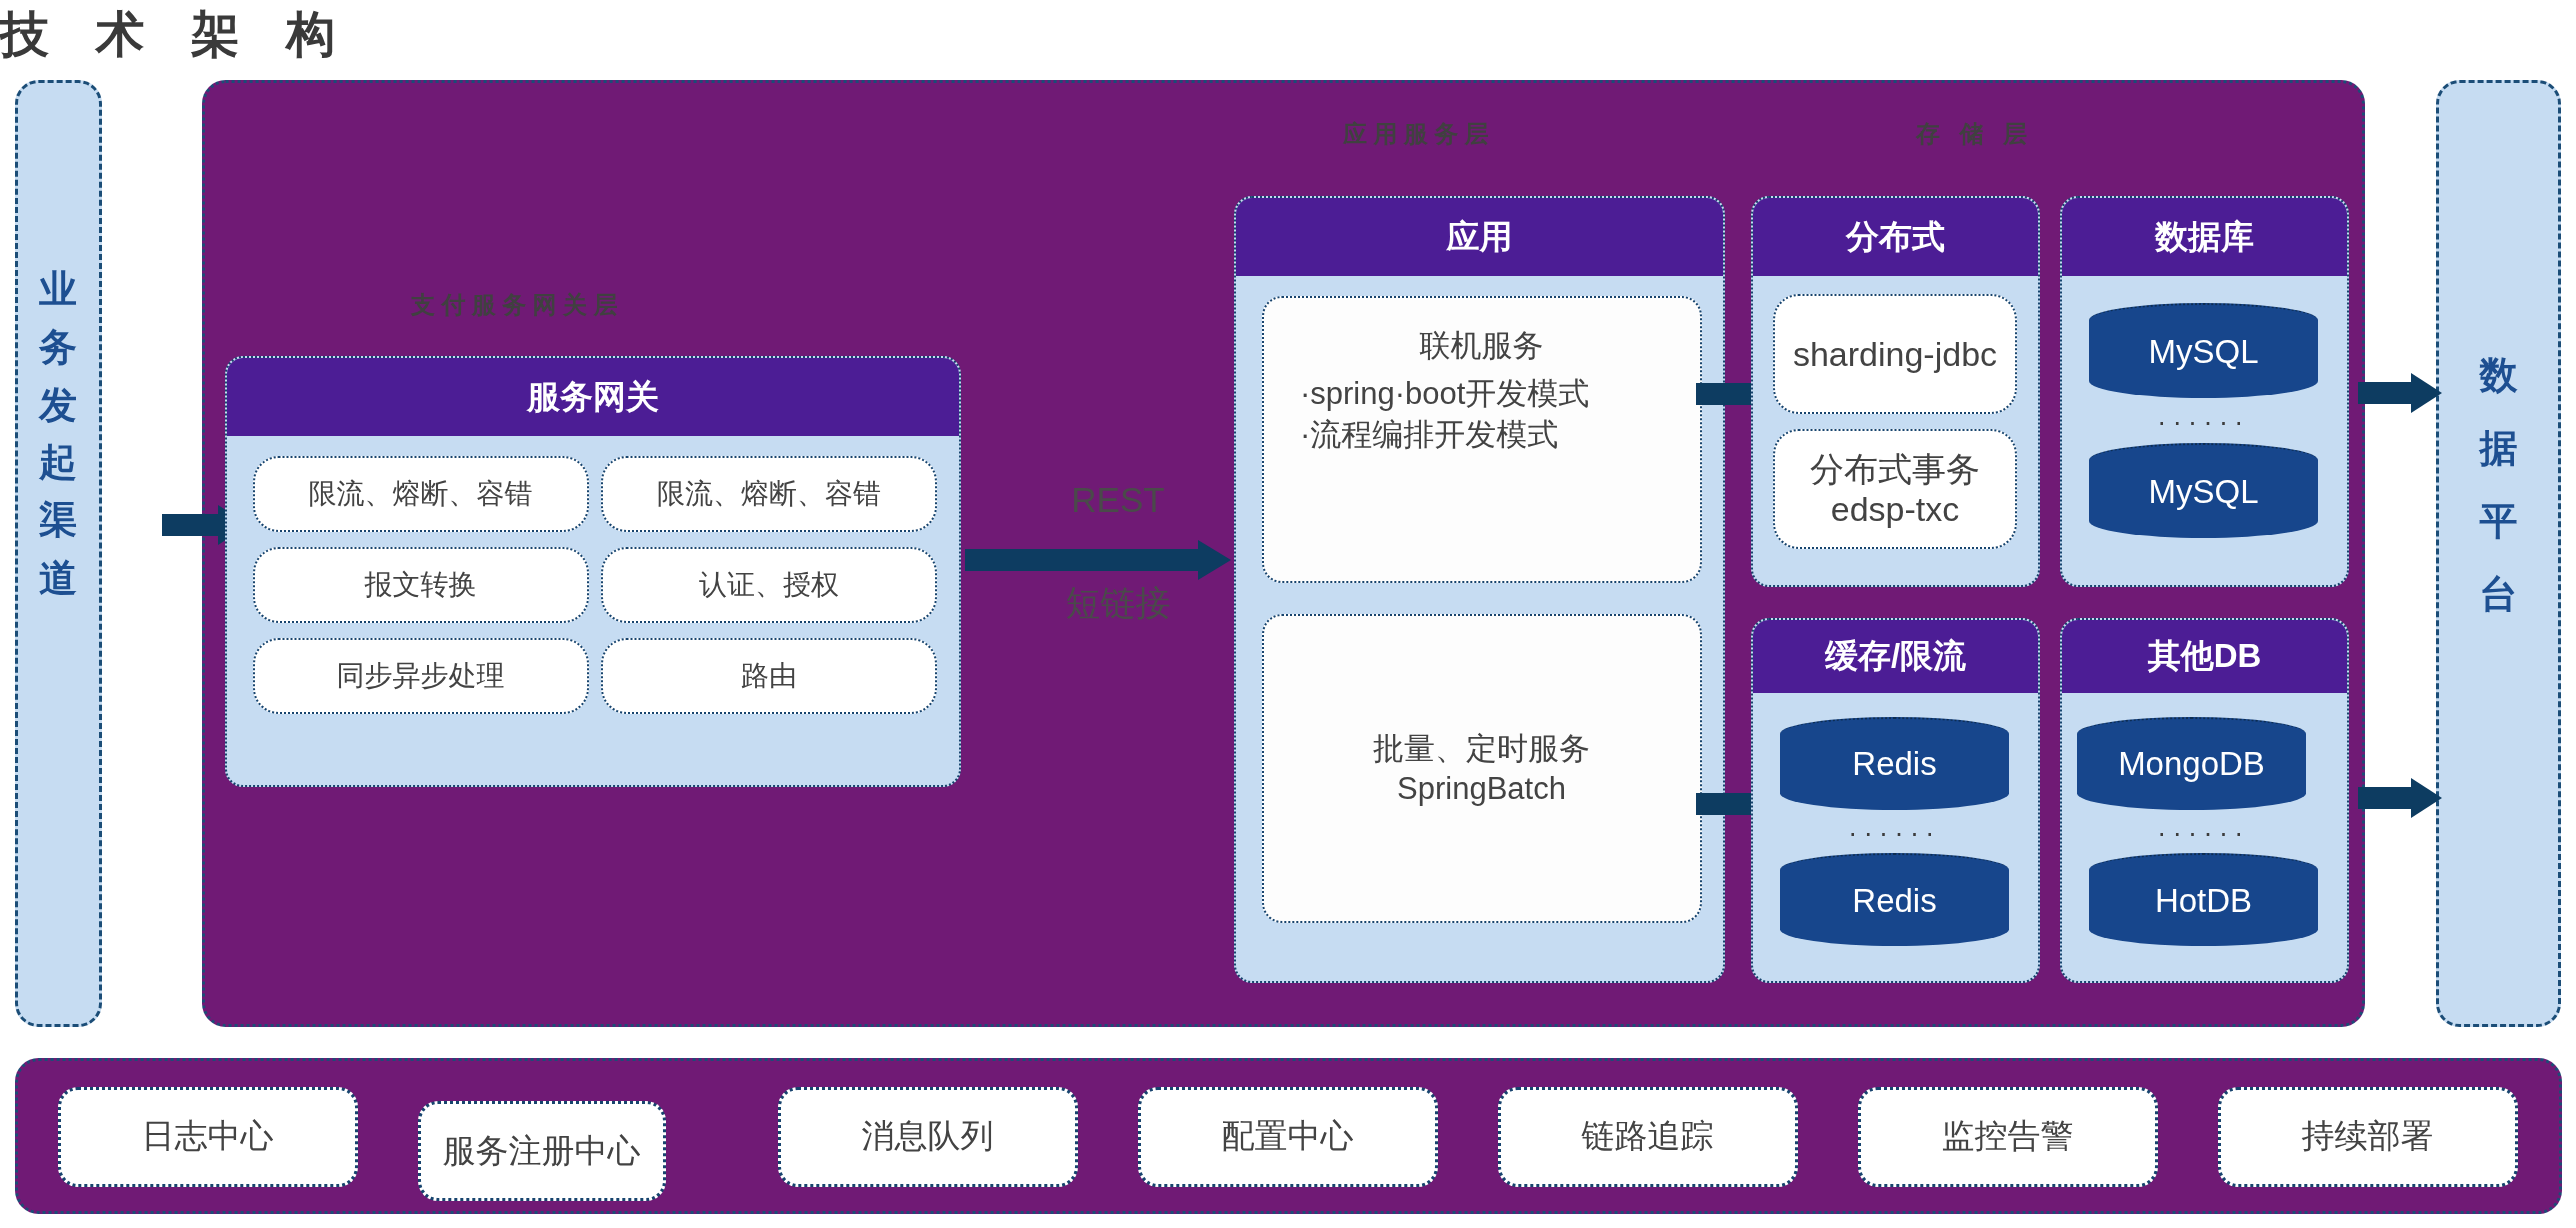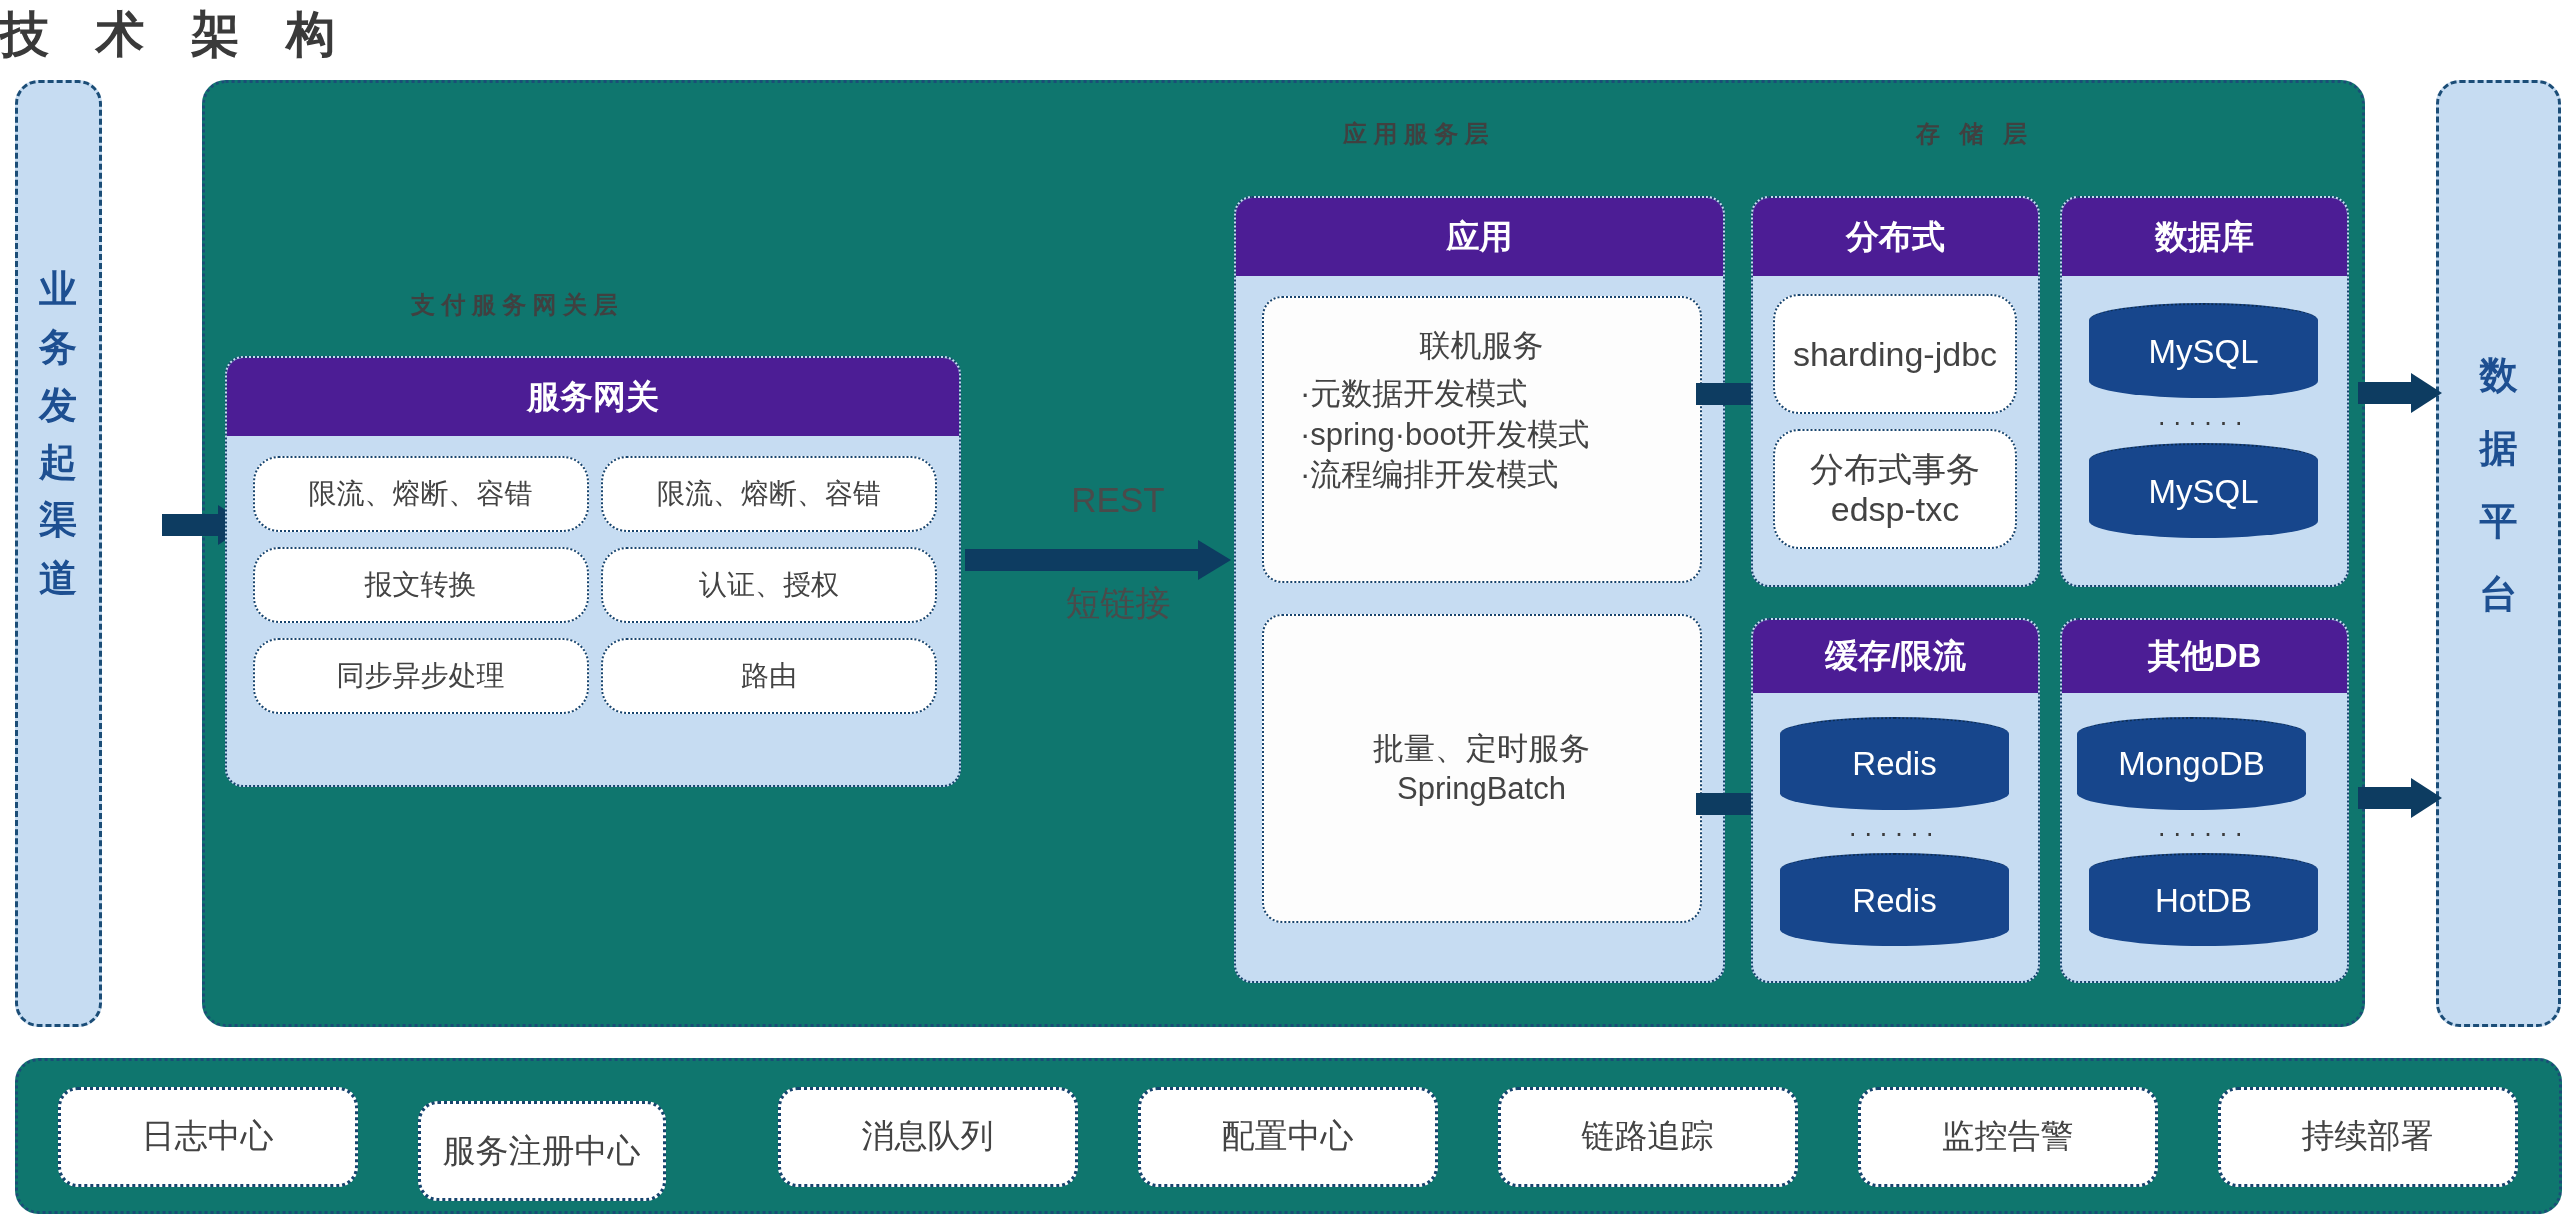--- a/index.html
+++ b/index.html
@@ -18,21 +18,21 @@
     text-align: left;
     font-size: 49px;
     font-weight: bold;
     letter-spacing: 16.4px;
     color: #3a3a3a;
   }
 
   
   .panel-dotted {
     position: absolute;
-    background: #0f766e;
+    background: #701a75;
     border: 3.6px dotted #1b4d77;
     border-radius: 23.6px;
     font-family: Liberation Serif, serif;
   }
   .panel-dashed {
     position: absolute;
     background: #c6dcf2;
     border: 3.6px dashed #1b4d77;
     border-radius: 23.6px;
   }
@@ -248,21 +248,20 @@
 
   <div class="layer-caption" style="left:1916px; top:118px;">存 储 层</div>
 
   <div class="card" style="left:1234px; top:196px; width:491px; height:787px;">
     <div class="card-head" style="height:78px;">应用</div>
     <div class="card-body" style="height:709px;">
 
       <div class="wbox" style="left:25.5px; top:20px; width:440px; height:287px; padding:27px 16.4px 0 16.4px;">
         <div class="svc-title">联机服务</div>
         <div class="svc-list">
-          <div>·元数据开发模式</div>
           <div>·spring·boot开发模式</div>
           <div>·流程编排开发模式</div>
         </div>
       </div>
 
       <div class="wbox wbox-center" style="left:25.5px; top:338px; width:440px; height:309px;">
         <div>批量、定时服务</div>
         <div>SpringBatch</div>
       </div>
     </div>

